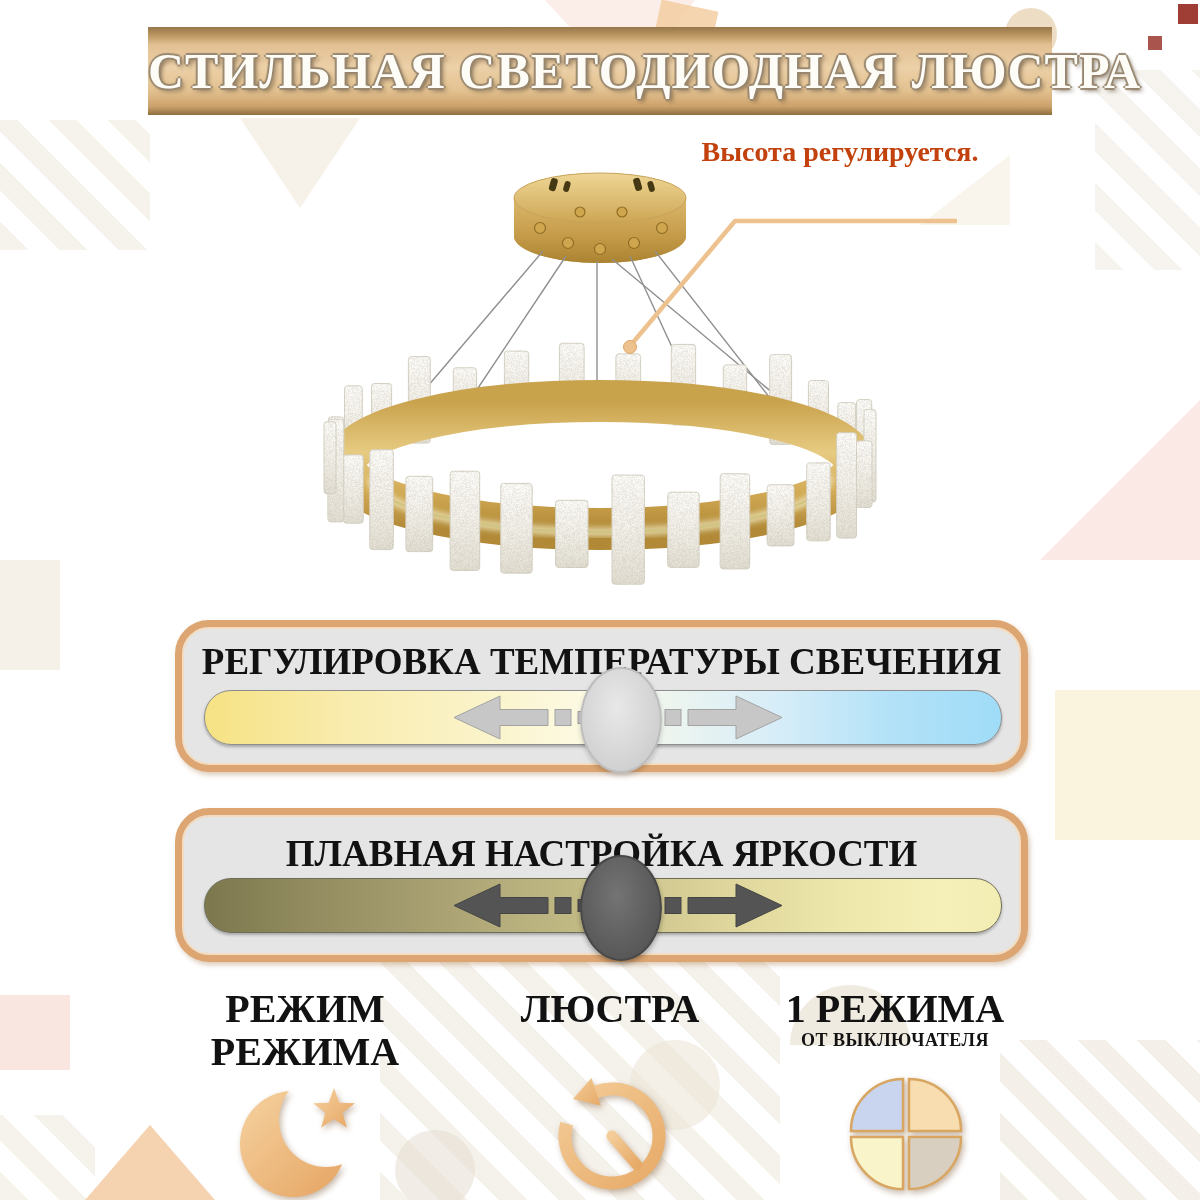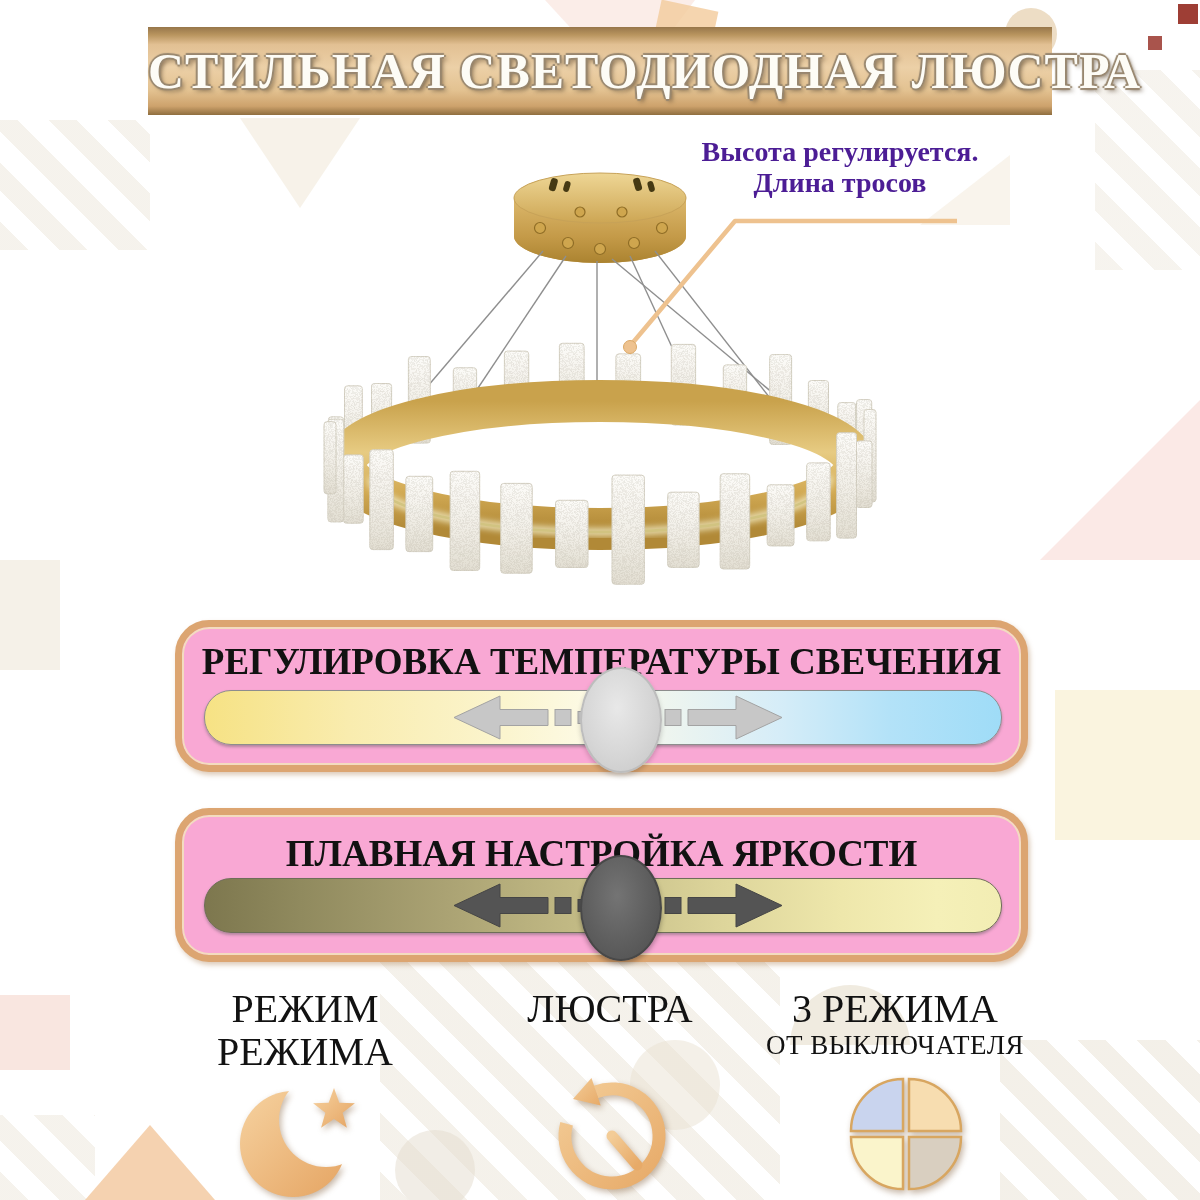--- a/index.html
+++ b/index.html
@@ -10,47 +10,47 @@
   .stripes{background:repeating-linear-gradient(45deg,#ece6da 0 20px,#ffffff 20px 42px);}
   
   #banner{position:absolute;left:148px;top:27px;width:904px;height:88px;
     background:linear-gradient(180deg,#97764a 0%,#b9955f 9%,#e2c093 20%,#ecd0a7 46%,#e3c291 72%,#cda26c 90%,#8f6e3f 100%);
     text-align:center;line-height:88px;white-space:nowrap;
     font-weight:bold;font-size:50px;letter-spacing:1px;color:#fdfcf6;
     text-shadow:-2px 0 1px #98876f,2px 0 1px #98876f,0 -2px 1px #98876f,0 2px 1px #98876f,
                  3px 3px 4px rgba(92,74,52,.65);}
   
   #annotation{position:absolute;left:630px;top:136px;width:420px;text-align:center;
-    font-weight:bold;font-size:28px;line-height:1.12;color:#4c1d95;}
+    font-weight:bold;font-size:28px;line-height:1.12;color:#c2410c;}
   
   .panel{position:absolute;left:175px;width:853px;height:152px;box-sizing:border-box;
-    background:#f9a8d4;border:7px solid #dca571;border-radius:34px;
+    background:#e5e5e5;border:7px solid #dca571;border-radius:34px;
     box-shadow:2px 3px 5px rgba(170,125,80,.40), inset 0 0 0 2px #f3dcc0;}
   #panel-temp{top:620px;}
   #panel-bright{top:808px;height:154px;}
   .panel-title{margin-top:13px;text-align:center;font-weight:bold;font-size:37px;color:#121212;white-space:nowrap;}
   #panel-bright .panel-title{margin-top:17px;}
   .slider{position:absolute;left:22px;top:63px;width:796px;height:53px;border-radius:27px;
     border:1px solid #8d8d8d;box-shadow:0 2px 3px rgba(90,90,90,.45);}
   #slider-temp{background:linear-gradient(90deg,#f6e284 0%,#f9ecae 18%,#fbf5cf 38%,#fdfbe9 50%,#eef5ef 58%,#d6edf8 72%,#b3e2f8 86%,#9fdcf7 100%);}
   #slider-bright{border-color:#6e6e58;
     background:linear-gradient(90deg,#7d774e 0%,#908a5e 12%,#aaa273 30%,#c4bc86 48%,#ddd59b 65%,#eee7ab 80%,#f5f0b8 92%,#f2edb3 100%);}
   .arrows{position:absolute;left:0;top:0;width:796px;height:53px;}
   .knob{position:absolute;left:375px;top:-24px;width:78px;height:102px;border-radius:50%;}
   #knob-temp{background:radial-gradient(ellipse at 45% 38%,#e8e8e8 0%,#d6d6d6 55%,#c5c5c5 100%);
     border:2px solid #bdbdbd;box-shadow:0 3px 5px rgba(0,0,0,.18);}
   #knob-bright{background:radial-gradient(ellipse at 45% 38%,#747474 0%,#5e5e5e 55%,#4d4d4d 100%);
     border:2px solid #484848;box-shadow:0 3px 5px rgba(0,0,0,.3);}
   
-  .mode{position:absolute;top:988px;text-align:center;font-weight:normal;color:#121212;
+  .mode{position:absolute;top:988px;text-align:center;font-weight:bold;color:#121212;
         font-size:40px;line-height:1.07;white-space:nowrap;}
   #mode-1{left:150px;width:310px;}
   #mode-2{left:430px;width:360px;}
   #mode-3{left:735px;width:320px;}
-  #mode-3 .line2{font-size:27px;letter-spacing:.5px;}
+  #mode-3 .line2{font-size:18px;letter-spacing:.5px;}
   .icon{position:absolute;filter:drop-shadow(2px 3px 3px rgba(130,95,60,.45));}
   
   #chandelier{position:absolute;left:0;top:0;width:1200px;height:1200px;pointer-events:none;}
   .plate{fill:url(#plateGrad);stroke:#d7d3c6;stroke-width:1;}
 </style>
 </head>
 <body>
 
 <div id="page">
 
@@ -188,21 +188,20 @@
       </g>
 
     <g>
       <polyline points="957,221 735,221 630,346" fill="none" stroke="#eec28f" stroke-width="4.5" stroke-linejoin="round"></polyline>
       <circle cx="630" cy="347" r="6.5" fill="#eec28f" stroke="#dba967" stroke-width="1"></circle>
     </g>
   </svg>
 
   <div id="annotation">
     <div>Высота регулируется.</div>
-    <div>Длина тросов</div>
   </div>
 
   <div class="panel" id="panel-temp">
     <div class="panel-title">РЕГУЛИРОВКА ТЕМПЕРАТУРЫ СВЕЧЕНИЯ</div>
     <div class="slider" id="slider-temp">
       <svg class="arrows" viewBox="0 0 796 53">
         <g fill="#c7c7c7" stroke="#a3a3a3" stroke-width="1">
           <polygon points="249,26.5 295,5 295,18.5 343,18.5 343,34.5 295,34.5 295,48"></polygon>
           <rect x="350" y="18.5" width="16" height="16"></rect>
             <rect x="373" y="20.5" width="11" height="12"></rect>
@@ -237,21 +236,21 @@
   </div>
 
   <div class="mode" id="mode-1">
     <div class="line1">РЕЖИМ</div>
     <div class="line2">РЕЖИМА</div>
   </div>
   <div class="mode" id="mode-2">
     <div class="line1">ЛЮСТРА</div>
   </div>
   <div class="mode" id="mode-3">
-    <div class="line1">3 РЕЖИМА</div>
+    <div class="line1">1 РЕЖИМА</div>
     <div class="line2">ОТ ВЫКЛЮЧАТЕЛЯ</div>
   </div>
 
   <svg class="icon" style="left:238px;top:1078px;" width="132" height="122" viewBox="0 0 132 122">
     <defs>
       <linearGradient id="mg" x1="0" y1="0" x2="1" y2="1">
         <stop offset="0" stop-color="#f6d2a0"></stop>
           <stop offset="1" stop-color="#e5a462"></stop>
       </linearGradient>
       <mask id="mcut">

